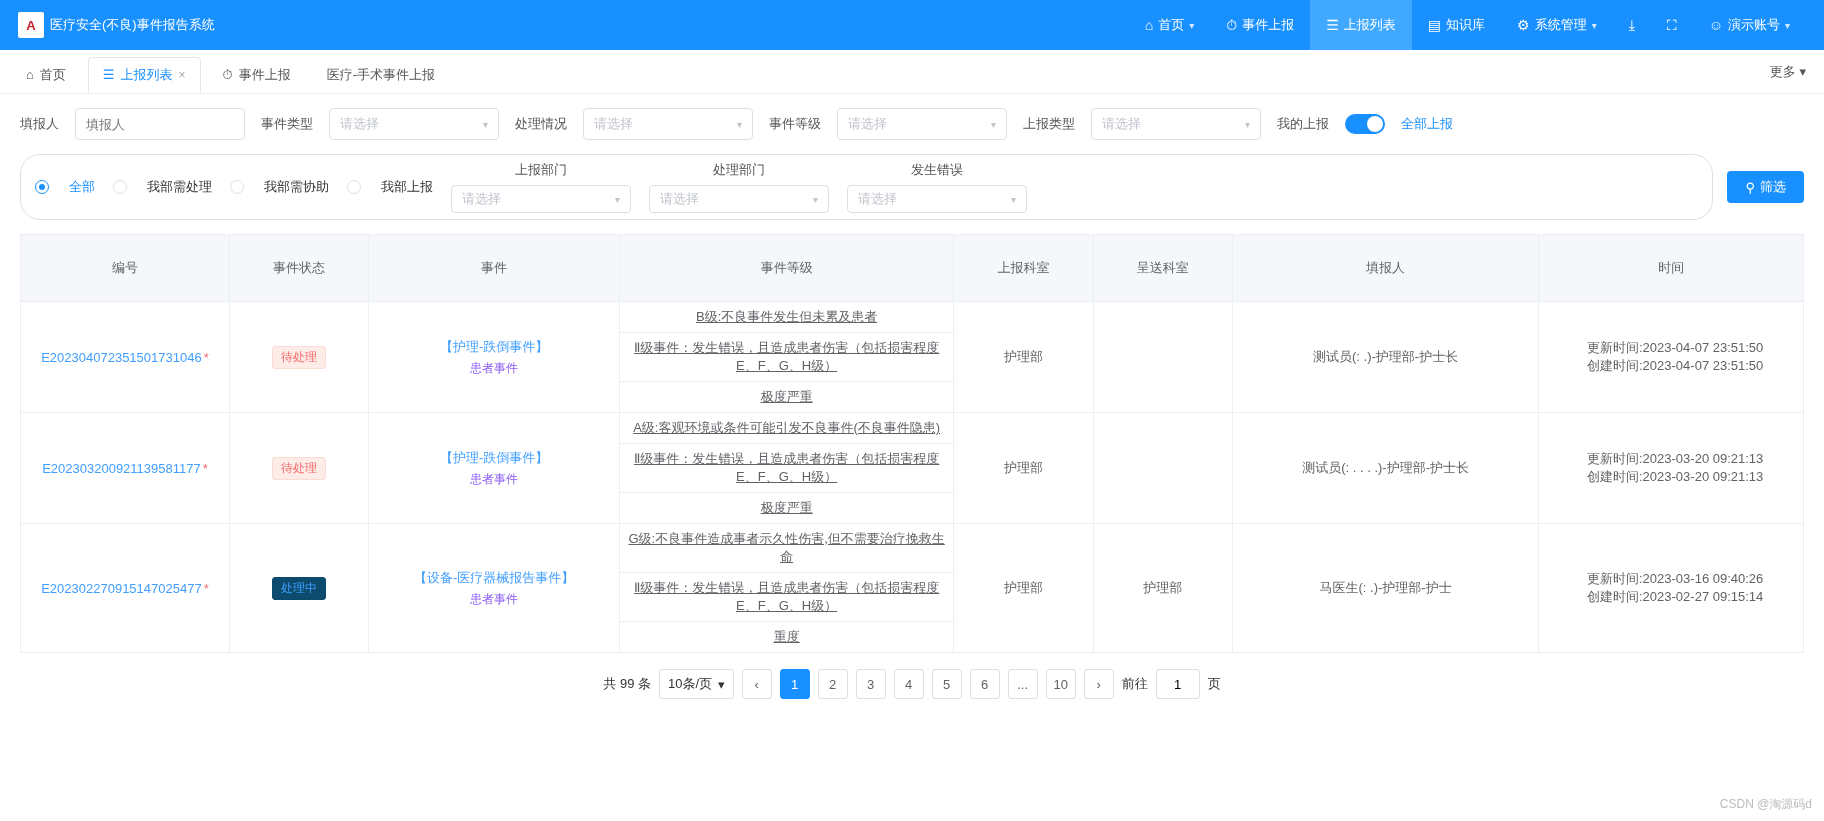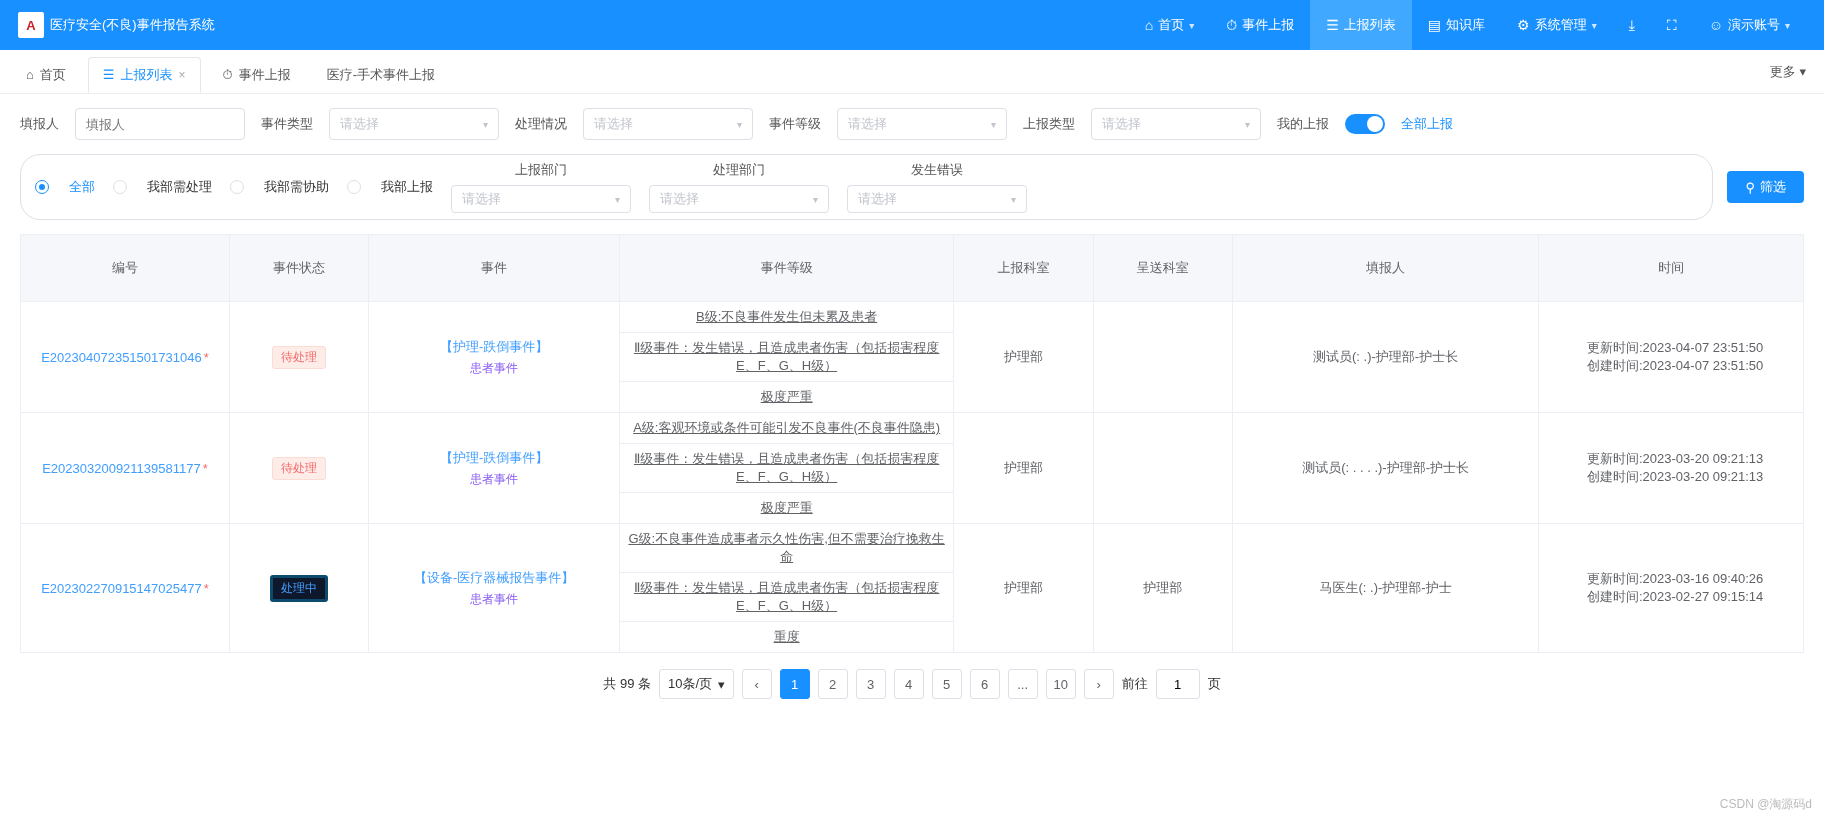--- a/index.html
+++ b/index.html
@@ -38,21 +38,21 @@
 .deptsel .sel { min-width:180px; height:28px; }
 .btn-primary { background:#1890ff; color:#fff; border:none; height:32px; padding:0 18px; border-radius:4px; cursor:pointer; display:flex; align-items:center; gap:5px; }
 table { width:100%; border-collapse:collapse; border:1px solid #ebeef5; }
 th, td { border:1px solid #ebeef5; padding:24px 8px; text-align:center; vertical-align:middle; }
 th { background:#f5f7fa; color:#606266; font-weight:500; height:44px; }
 td { color:#606266; }
 .code { color:#409eff; cursor:pointer; word-break:break-all; }
 .star { color:#f56c6c; margin-left:2px; }
 .tag { display:inline-block; padding:2px 8px; border-radius:3px; font-size:12px; }
 .tag-pending { background:#fdece8; color:#f56c6c; border:1px solid #fbdcd4; }
-.tag-proc { color:#409eff; border:3px solid #0c4a6e; background:#0f172a; }
+.tag-proc { color:#409eff; border:1px solid #0c4a6e; background:#0c4a6e; }
 .ev-link { color:#409eff; cursor:pointer; display:block; }
 .ev-sub { color:#8b5cf6; cursor:pointer; display:block; margin-top:4px; font-size:12px; }
 .level-block { padding:6px 4px; border-bottom:1px solid #ebeef5;text-decoration:underline; }
 .level-block:last-child { border-bottom:none; }
 td.levels { padding:0; }
 td.time { text-align:center; padding-left:16px; }
 .pagination { display:flex; align-items:center; justify-content:center; gap:8px; padding:16px 0 6px; }
 .pg-btn { min-width:30px; height:30px; border:1px solid #dcdfe6; background:#fff; border-radius:3px; display:flex; align-items:center; justify-content:center; cursor:pointer; color:#606266; }
 .pg-btn.active { background:#1890ff; color:#fff; border-color:#1890ff; }
 .pg-sel { height:30px; border:1px solid #dcdfe6; border-radius:3px; padding:0 8px; display:flex; align-items:center; gap:6px; cursor:pointer;text-align:center; }

